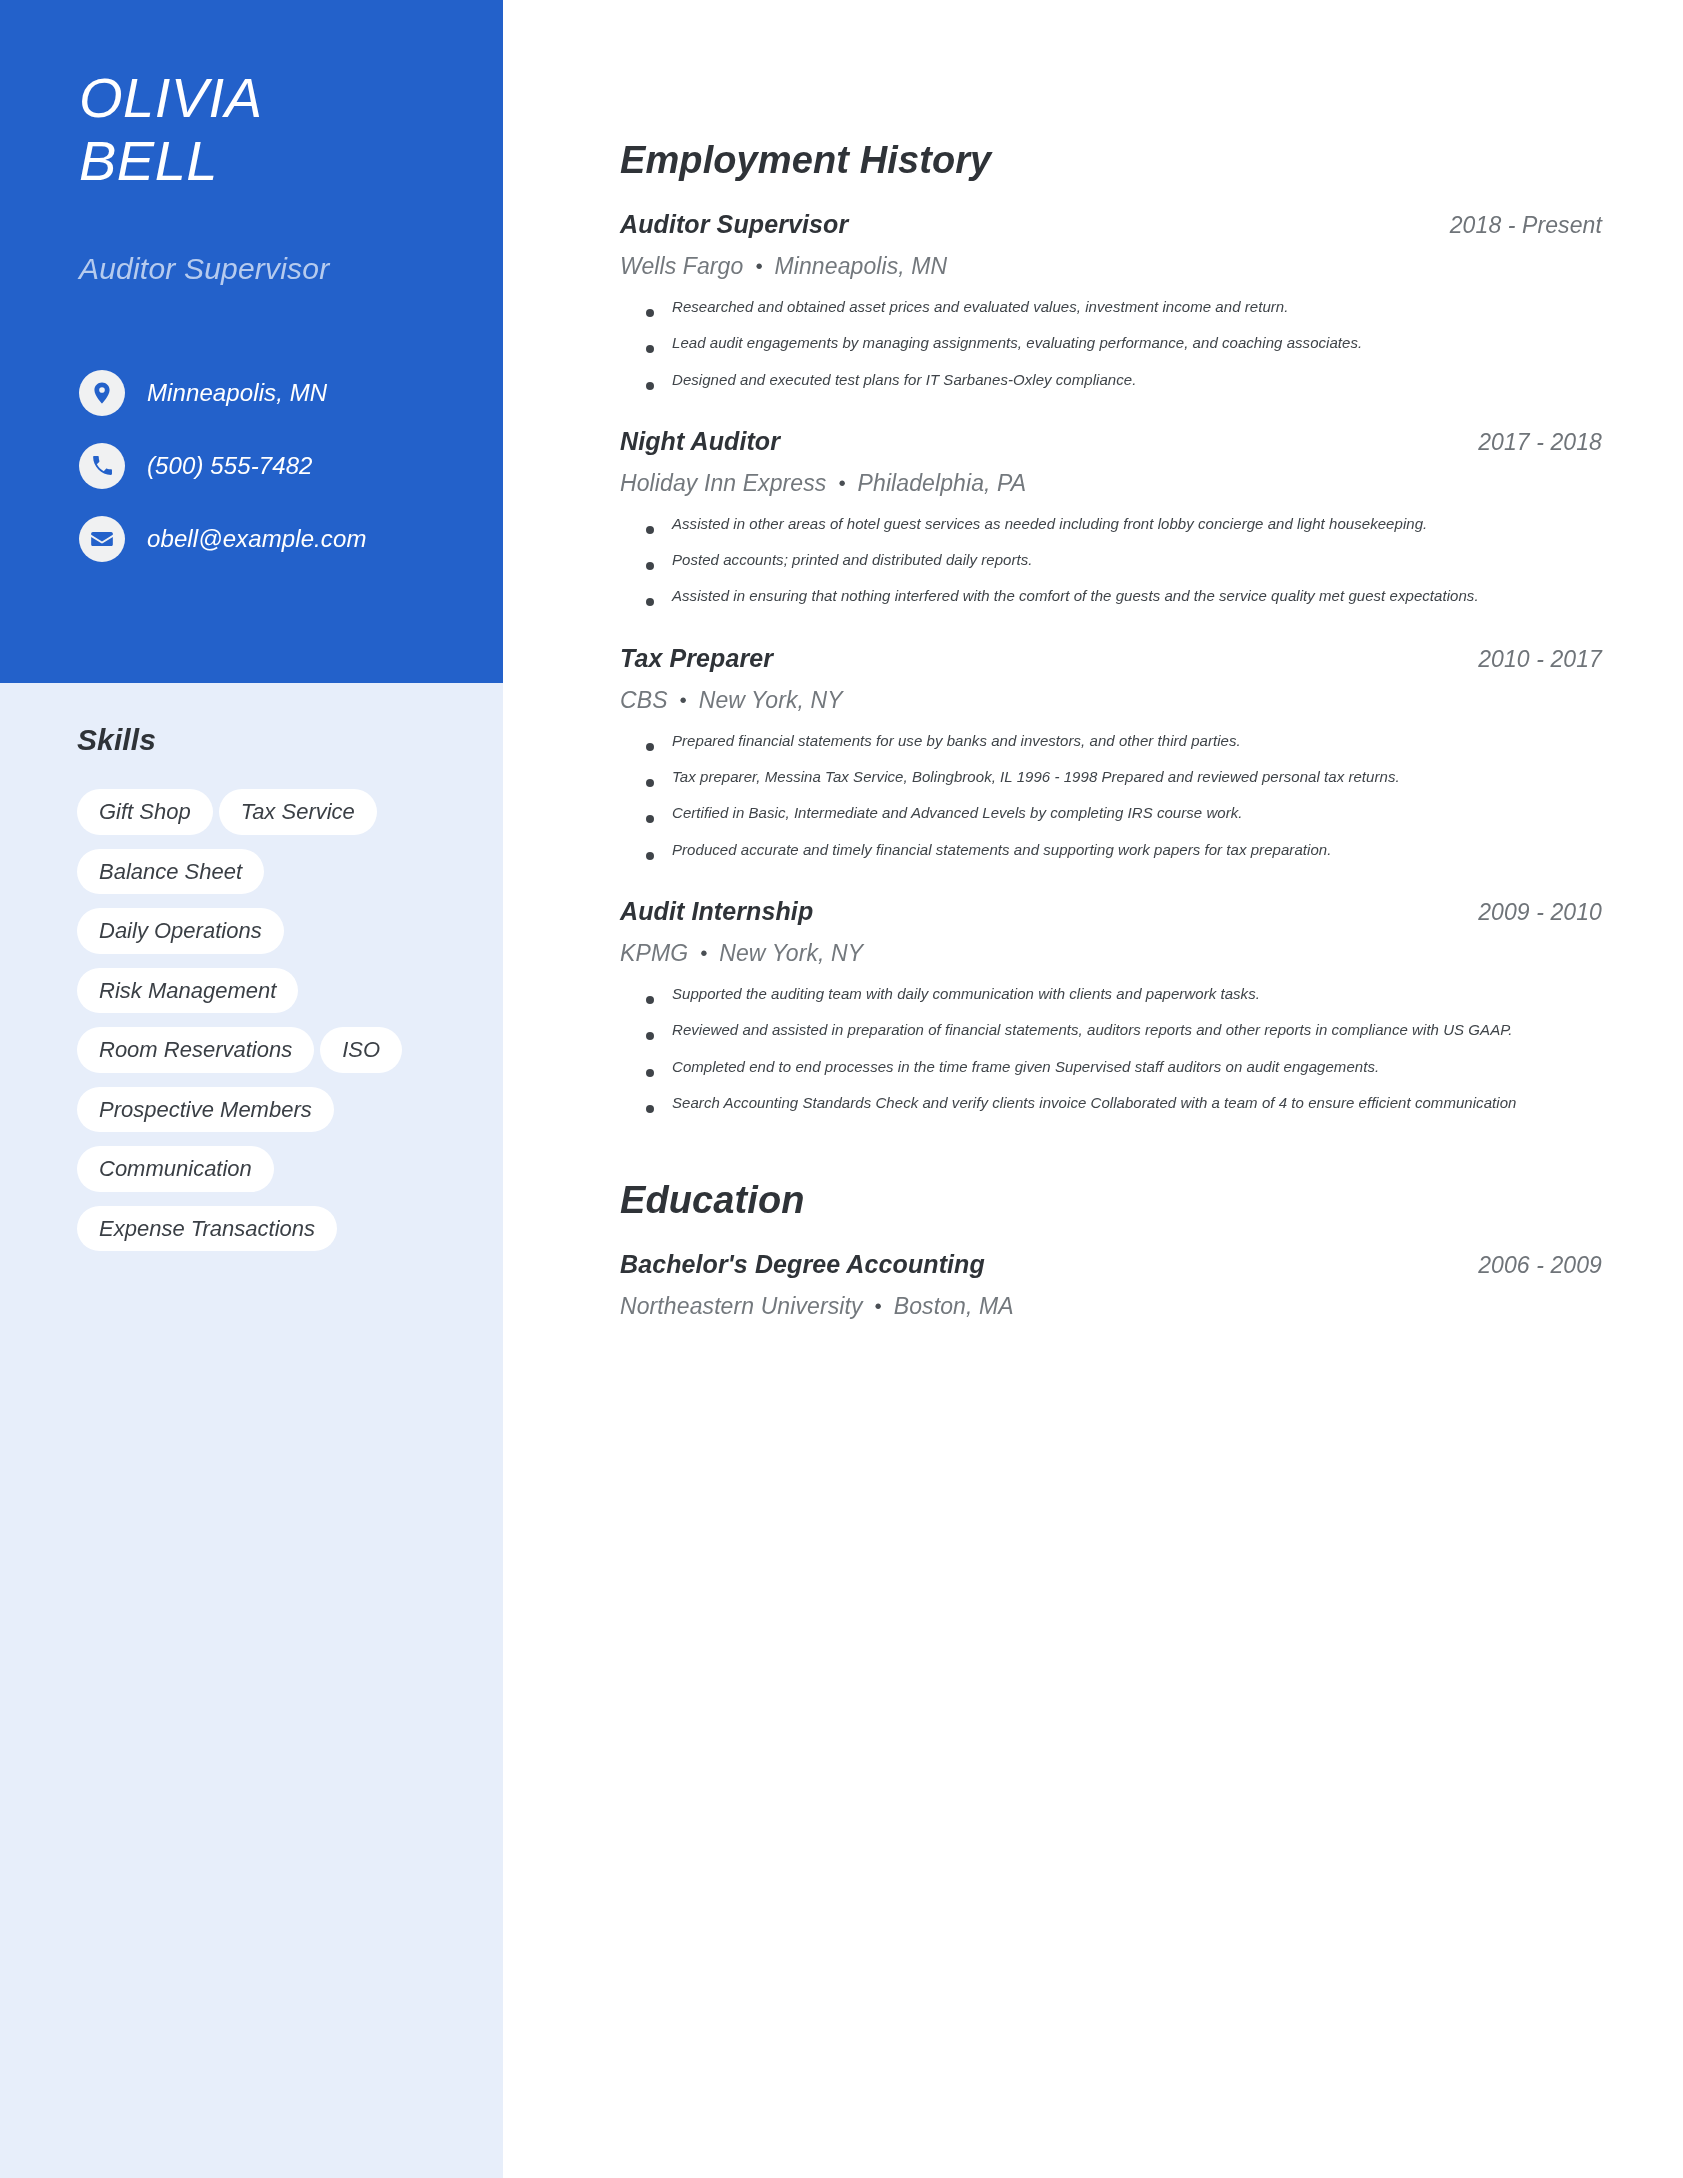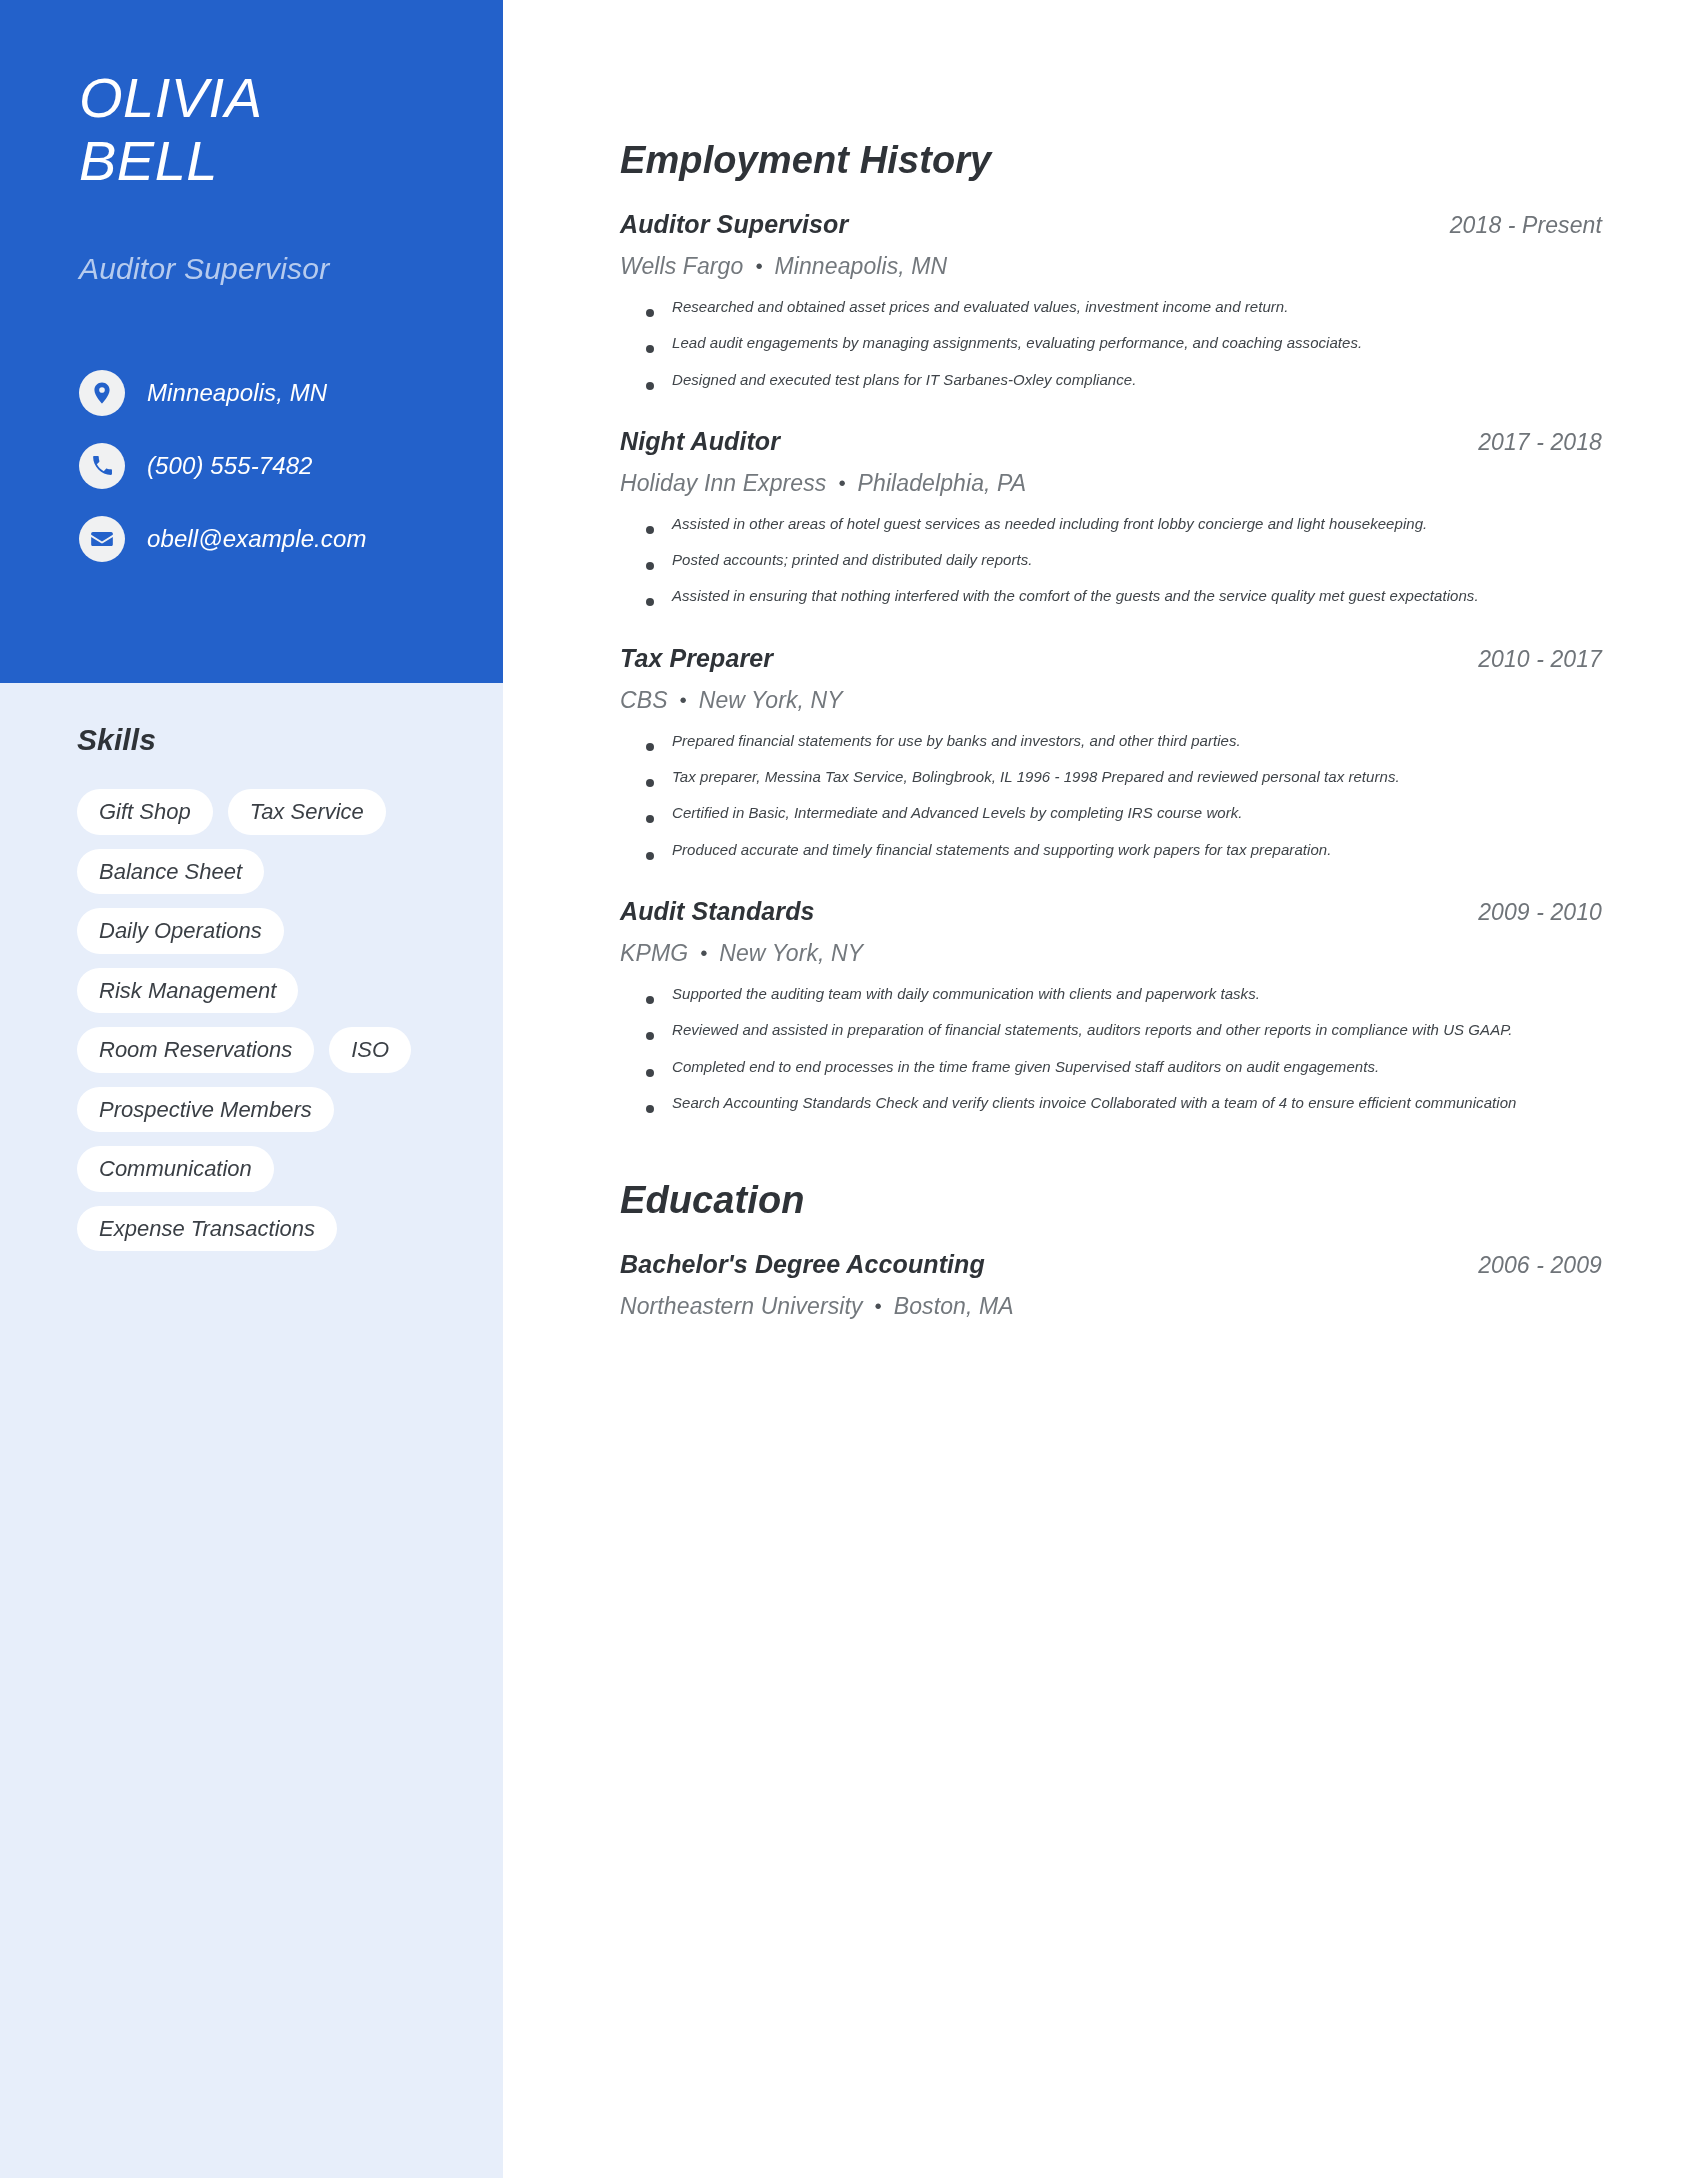--- a/index.html
+++ b/index.html
@@ -104,21 +104,21 @@
   .skills-heading {
     font-size: 30px;
     font-weight: 700;
     color: #2f3338;
     margin-bottom: 32px;
     letter-spacing: 0.1px;
   }
   .skills-list {
     display: flex;
     flex-wrap: wrap;
-    gap: 14px 15px;
+    gap: 14px 6px;
     align-content: flex-start;
   }
   .skill-pill {
     background: #ffffff;
     border-radius: 40px;
     padding: 9px 22px;
     font-size: 22px;
     color: #3a3f45;
     line-height: 1.25;
     white-space: nowrap;
@@ -311,21 +311,21 @@
             <ul class="bullets">
               <li>Prepared financial statements for use by banks and investors, and other third parties.</li>
               <li>Tax preparer, Messina Tax Service, Bolingbrook, IL 1996 - 1998 Prepared and reviewed personal tax returns.</li>
               <li>Certified in Basic, Intermediate and Advanced Levels by completing IRS course work.</li>
               <li>Produced accurate and timely financial statements and supporting work papers for tax preparation.</li>
             </ul>
           </div>
           <div class="entry-gap"></div>
           <div class="entry">
             <div class="entry-top">
-              <div class="entry-title">Audit Standards</div>
+              <div class="entry-title">Audit Internship</div>
               <div class="entry-date">2009 - 2010</div>
             </div>
             <div class="entry-sub"><span>KPMG</span><span class="sep">•</span><span>New York, NY</span></div>
             <ul class="bullets">
               <li>Supported the auditing team with daily communication with clients and paperwork tasks.</li>
               <li>Reviewed and assisted in preparation of financial statements, auditors reports and other reports in compliance with US GAAP.</li>
               <li>Completed end to end processes in the time frame given Supervised staff auditors on audit engagements.</li>
               <li>Search Accounting Standards Check and verify clients invoice Collaborated with a team of 4 to ensure efficient communication</li>
             </ul>
           </div>

